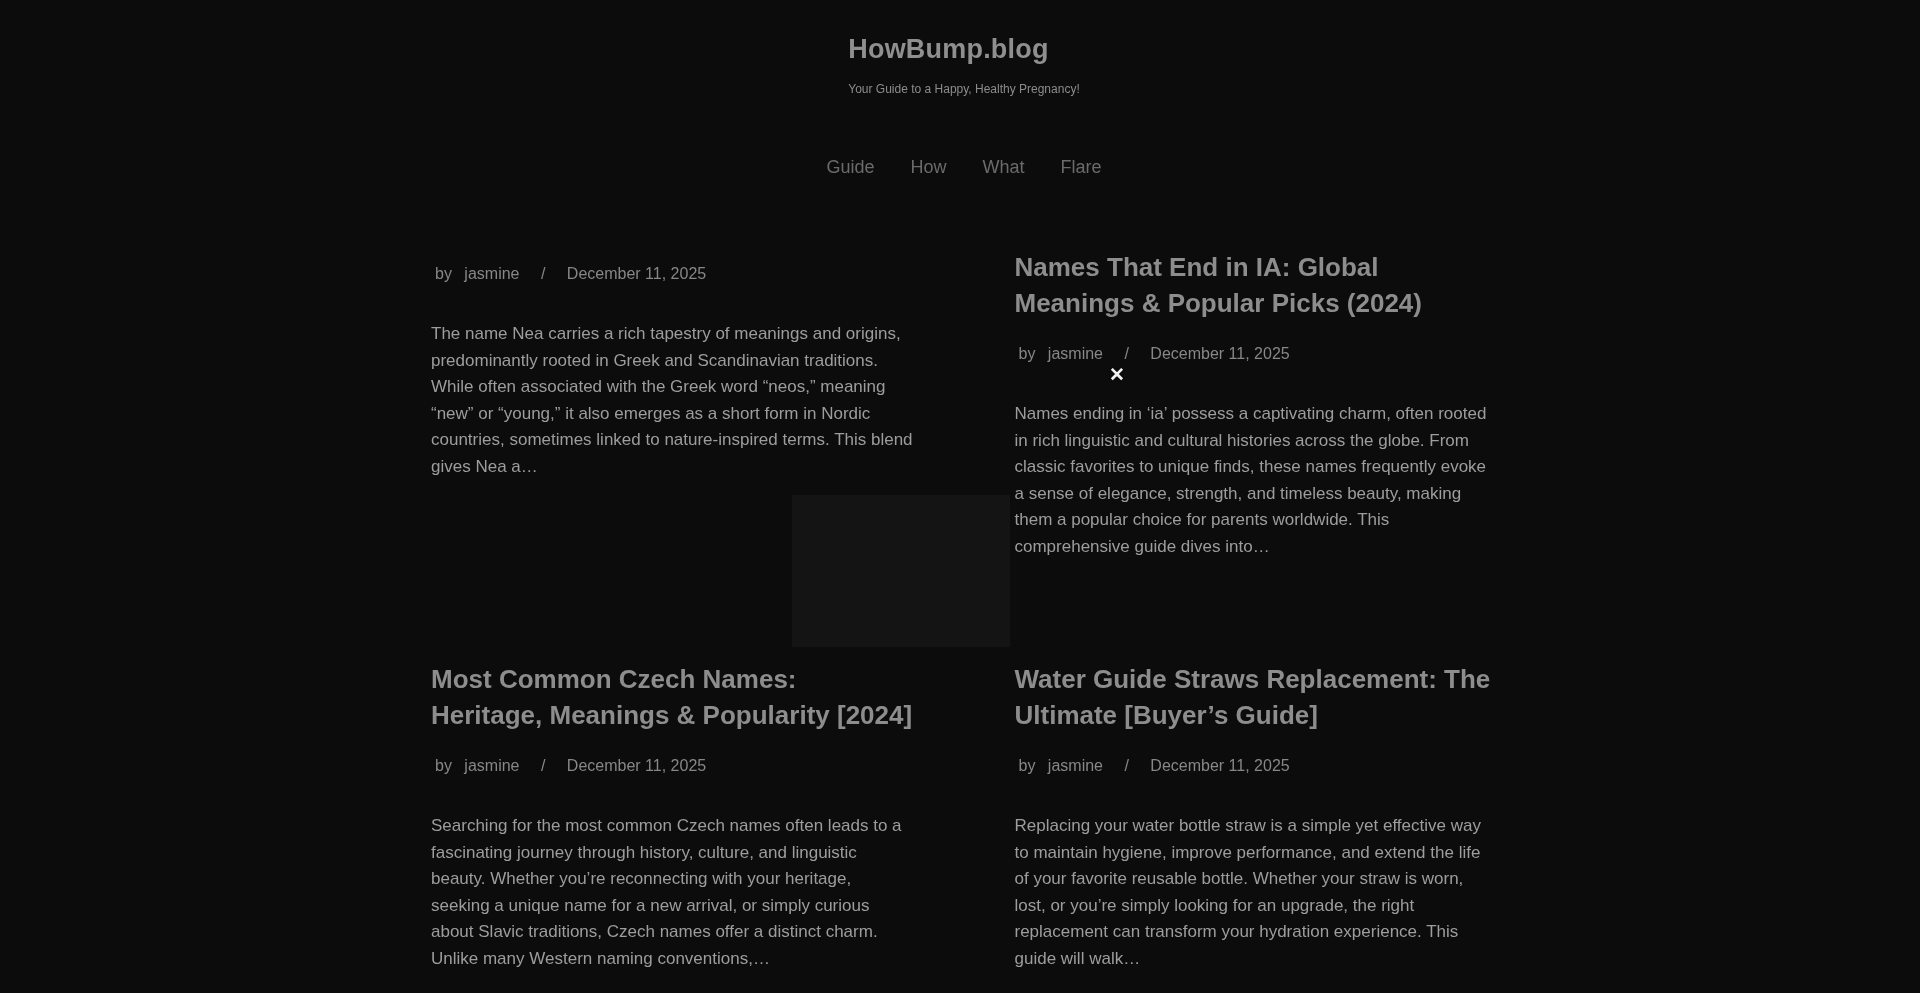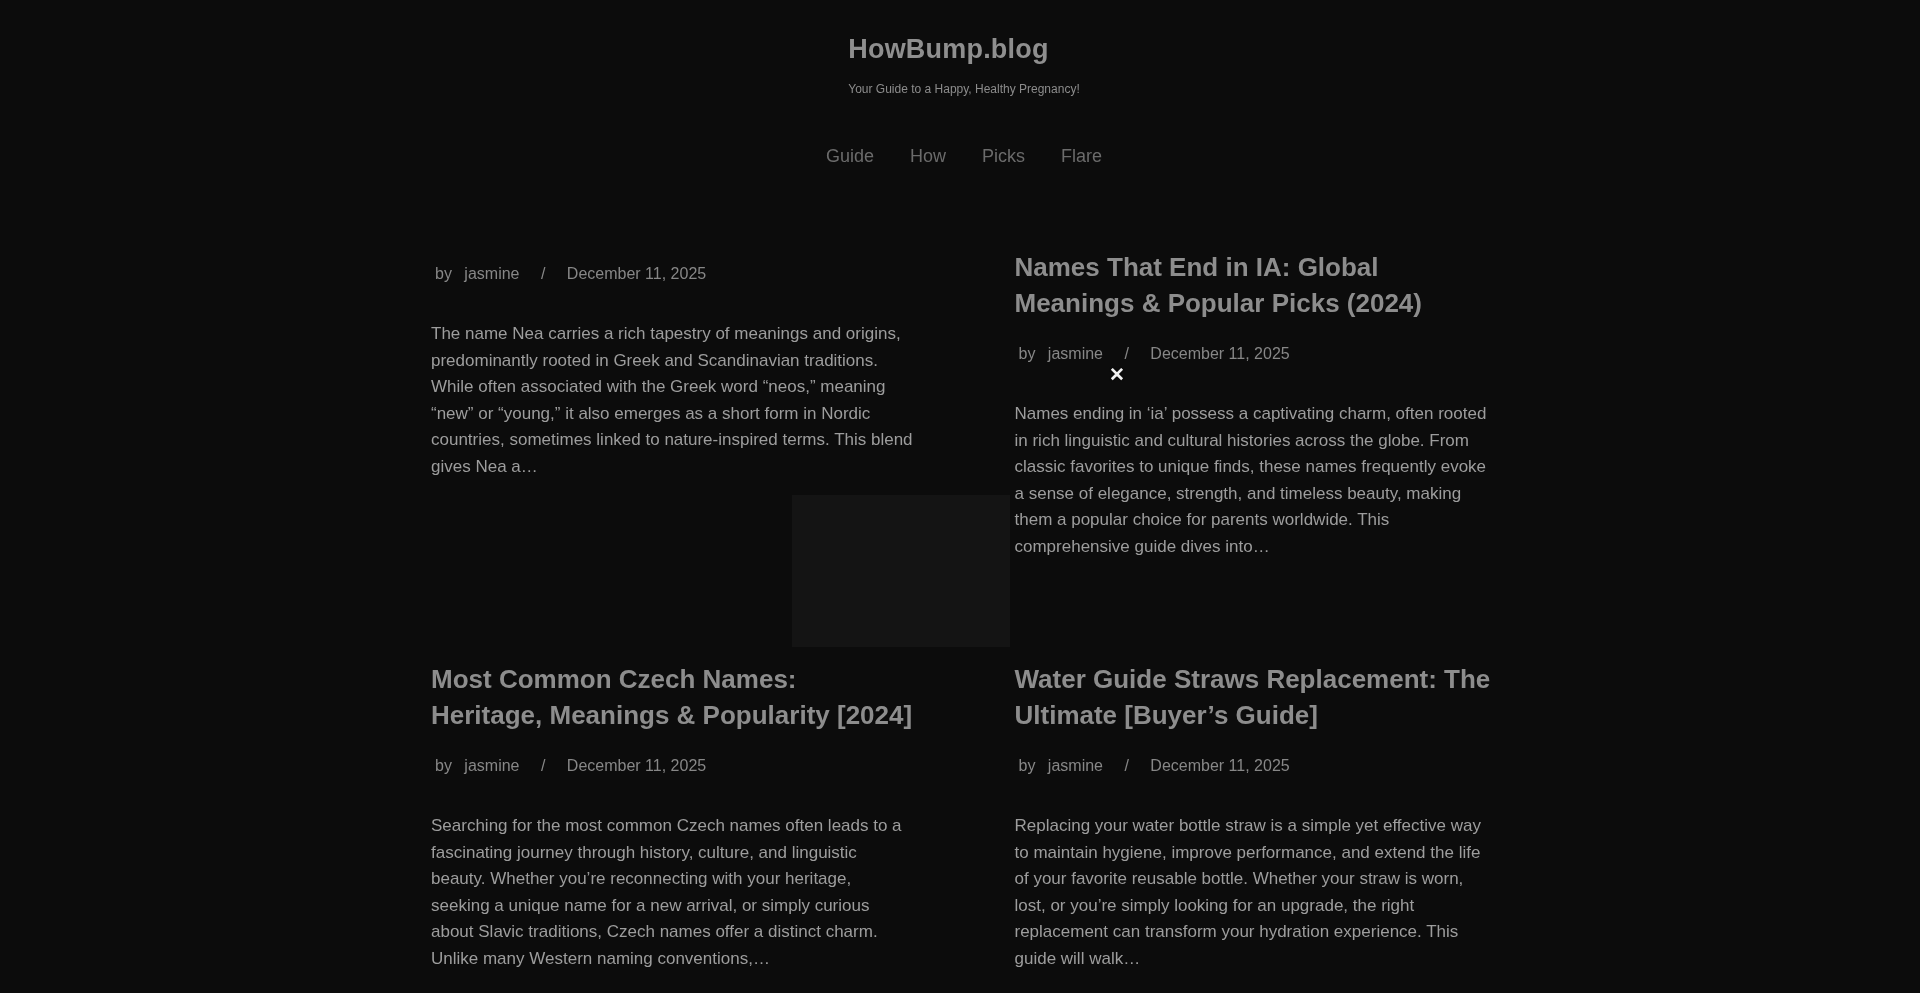--- a/index.html
+++ b/index.html
@@ -25,21 +25,21 @@
   }
   
   .site-header{position:absolute;top:0;left:0;width:100%;}
   .branding{width:fit-content;margin:0 auto;padding-top:21px;}
   .site-title{
     font-size:27px;font-weight:700;line-height:1.2;
     color:var(--site-title);letter-spacing:.2px;cursor:pointer;
   }
   .tagline{margin-top:9px;font-size:12px;color:var(--tagline);}
   .main-nav{
-    margin-top:34px;display:flex;justify-content:center;gap:28px;
+    margin-top:45px;display:flex;justify-content:center;gap:28px;
     font-size:18px;color:var(--nav-text);
   }
   .nav-item{cursor:pointer;}
   
   .posts-grid{
     position:absolute;top:233px;left:415px;width:1090px;
     display:grid;grid-template-columns:1fr 1fr;column-gap:85px;row-gap:85px;
   }
   .post-card{width:100%;}
   .post-title{
@@ -70,21 +70,21 @@
 <body>
 
 <header class="site-header">
   <div class="branding">
     <div class="site-title">HowBump.blog</div>
     <div class="tagline">Your Guide to a Happy, Healthy Pregnancy!</div>
   </div>
   <nav class="main-nav">
     <span class="nav-item">Guide</span>
     <span class="nav-item">How</span>
-    <span class="nav-item">Picks</span>
+    <span class="nav-item">What</span>
     <span class="nav-item">Flare</span>
   </nav>
 </header>
 
 <div class="img-placeholder"></div>
 
 <main class="posts-grid">
 
   <article class="post-card">
     <div class="post-meta">

